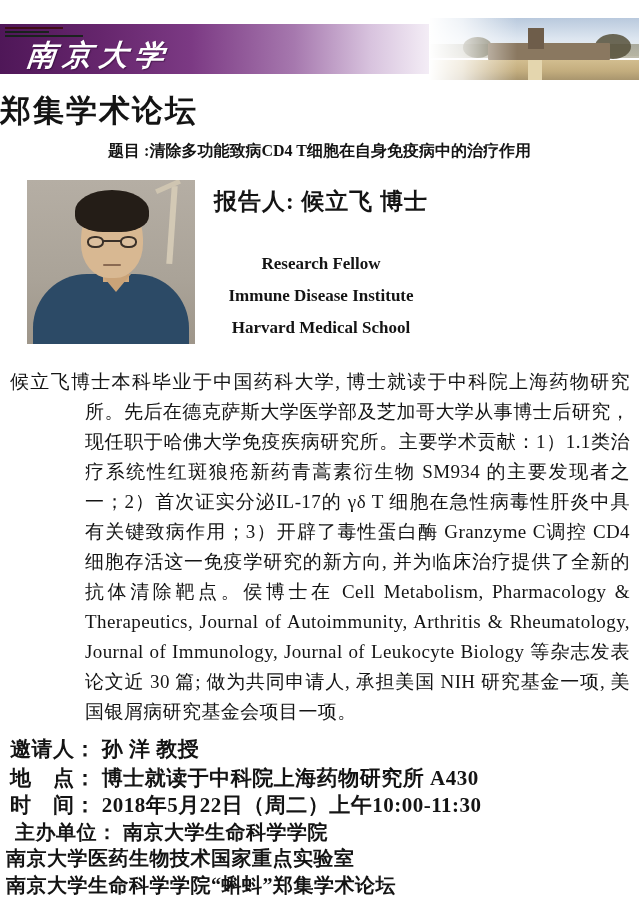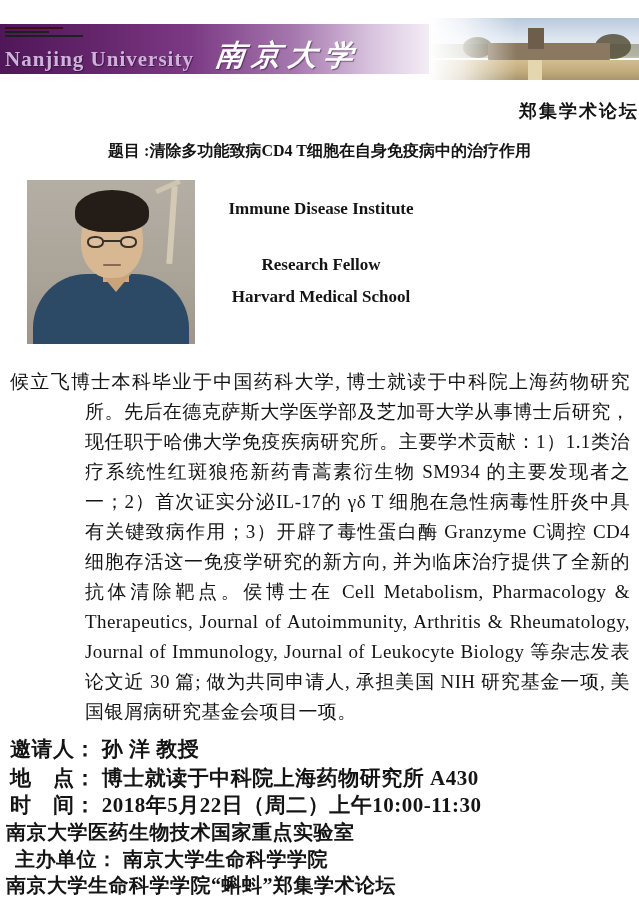--- a/index.html
+++ b/index.html
@@ -48,21 +48,21 @@
     background:#56503a;border-radius:50%;opacity:.85;}
   .campus .ground{position:absolute;left:0;bottom:0;width:100%;height:32%;
     background:linear-gradient(180deg,#d2bd8f 0%,#c3ad7e 55%,#a9966e 100%);}
   .campus .path{position:absolute;left:47%;bottom:0;width:7%;height:32%;
     background:#e4d6ae;}
   .campus .fade{position:absolute;inset:0;
     background:linear-gradient(90deg,#ffffff 0%,rgba(255,255,255,.75) 16%,rgba(255,255,255,0) 42%);}
 
   
   .forum-title{
-    margin:14px 0 0 0;text-align:right;font-size:18px;font-weight:bold;
+    margin:14px 0 0 0;text-align:left;font-size:31px;font-weight:bold;
     letter-spacing:2px;line-height:34px;
   }
   .topic-line{
     margin:8px 0 0 0;text-align:center;font-size:16px;font-weight:bold;
     line-height:30px;white-space:nowrap;
   }
 
   
   .speaker{display:flex;margin-top:14px;height:166px;}
   .photo{
@@ -120,21 +120,20 @@
 
 <div class="poster">
 
   <header class="banner">
     <div class="banner-bar">
       <div class="microtext">
           <i></i>
           <i></i>
           <i></i>
         </div>
-      <span class="uni-en">Nanjing University</span>
       <span class="uni-zh">南京大学</span>
     </div>
     <div class="campus">
       <div class="sky"></div>
       <div class="treeline"></div>
       <div class="tree-left"></div>
       <div class="tree-right"></div>
       <div class="building"></div>
       <div class="tower"></div>
       <div class="ground"></div>
@@ -156,30 +155,31 @@
       <div class="head"></div>
       <div class="hair"></div>
       <div class="glasses">
         <b class="l"></b>
           <i></i>
           <b class="r"></b>
       </div>
       <div class="mouth"></div>
     </div>
     <div class="speaker-info">
+      <div class="speaker-name">报告人: 候立飞  博士</div>
+      <div class="affil first">Research Fellow</div>
       <div class="affil">Immune Disease Institute</div>
-      <div class="affil first">Research Fellow</div>
       <div class="affil">Harvard Medical School</div>
     </div>
   </section>
 
   <p class="bio">候立飞博士本科毕业于中国药科大学, 博士就读于中科院上海药物研究所。先后在德克萨斯大学医学部及芝加哥大学从事博士后研究，现任职于哈佛大学免疫疾病研究所。主要学术贡献：1）1.1类治疗系统性红斑狼疮新药青蒿素衍生物 SM934 的主要发现者之一；2）首次证实分泌IL-17的 γδ T 细胞在急性病毒性肝炎中具有关键致病作用；3）开辟了毒性蛋白酶 Granzyme C调控 CD4细胞存活这一免疫学研究的新方向, 并为临床治疗提供了全新的抗体清除靶点。侯博士在 Cell Metabolism, Pharmacology &amp; Therapeutics, Journal of Autoimmunity, Arthritis &amp; Rheumatology, Journal of Immunology, Journal of Leukocyte Biology 等杂志发表论文近 30 篇; 做为共同申请人, 承担美国 NIH 研究基金一项, 美国银屑病研究基金会项目一项。</p>
 
   <footer class="details">
     <div class="detail-line inviter">邀请人： 孙 洋 教授</div>
     <div class="detail-line">地　点： 博士就读于中科院上海药物研究所 A430</div>
     <div class="detail-line">时　间： 2018年5月22日（周二）上午10:00-11:30</div>
+    <div class="detail-line org1">主办单位： 南京大学生命科学学院</div>
     <div class="detail-line org">南京大学医药生物技术国家重点实验室</div>
-    <div class="detail-line org1">主办单位： 南京大学生命科学学院</div>
     <div class="detail-line org">南京大学生命科学学院“蝌蚪”郑集学术论坛</div>
   </footer>
 
 </div>
 
 </body></html>

